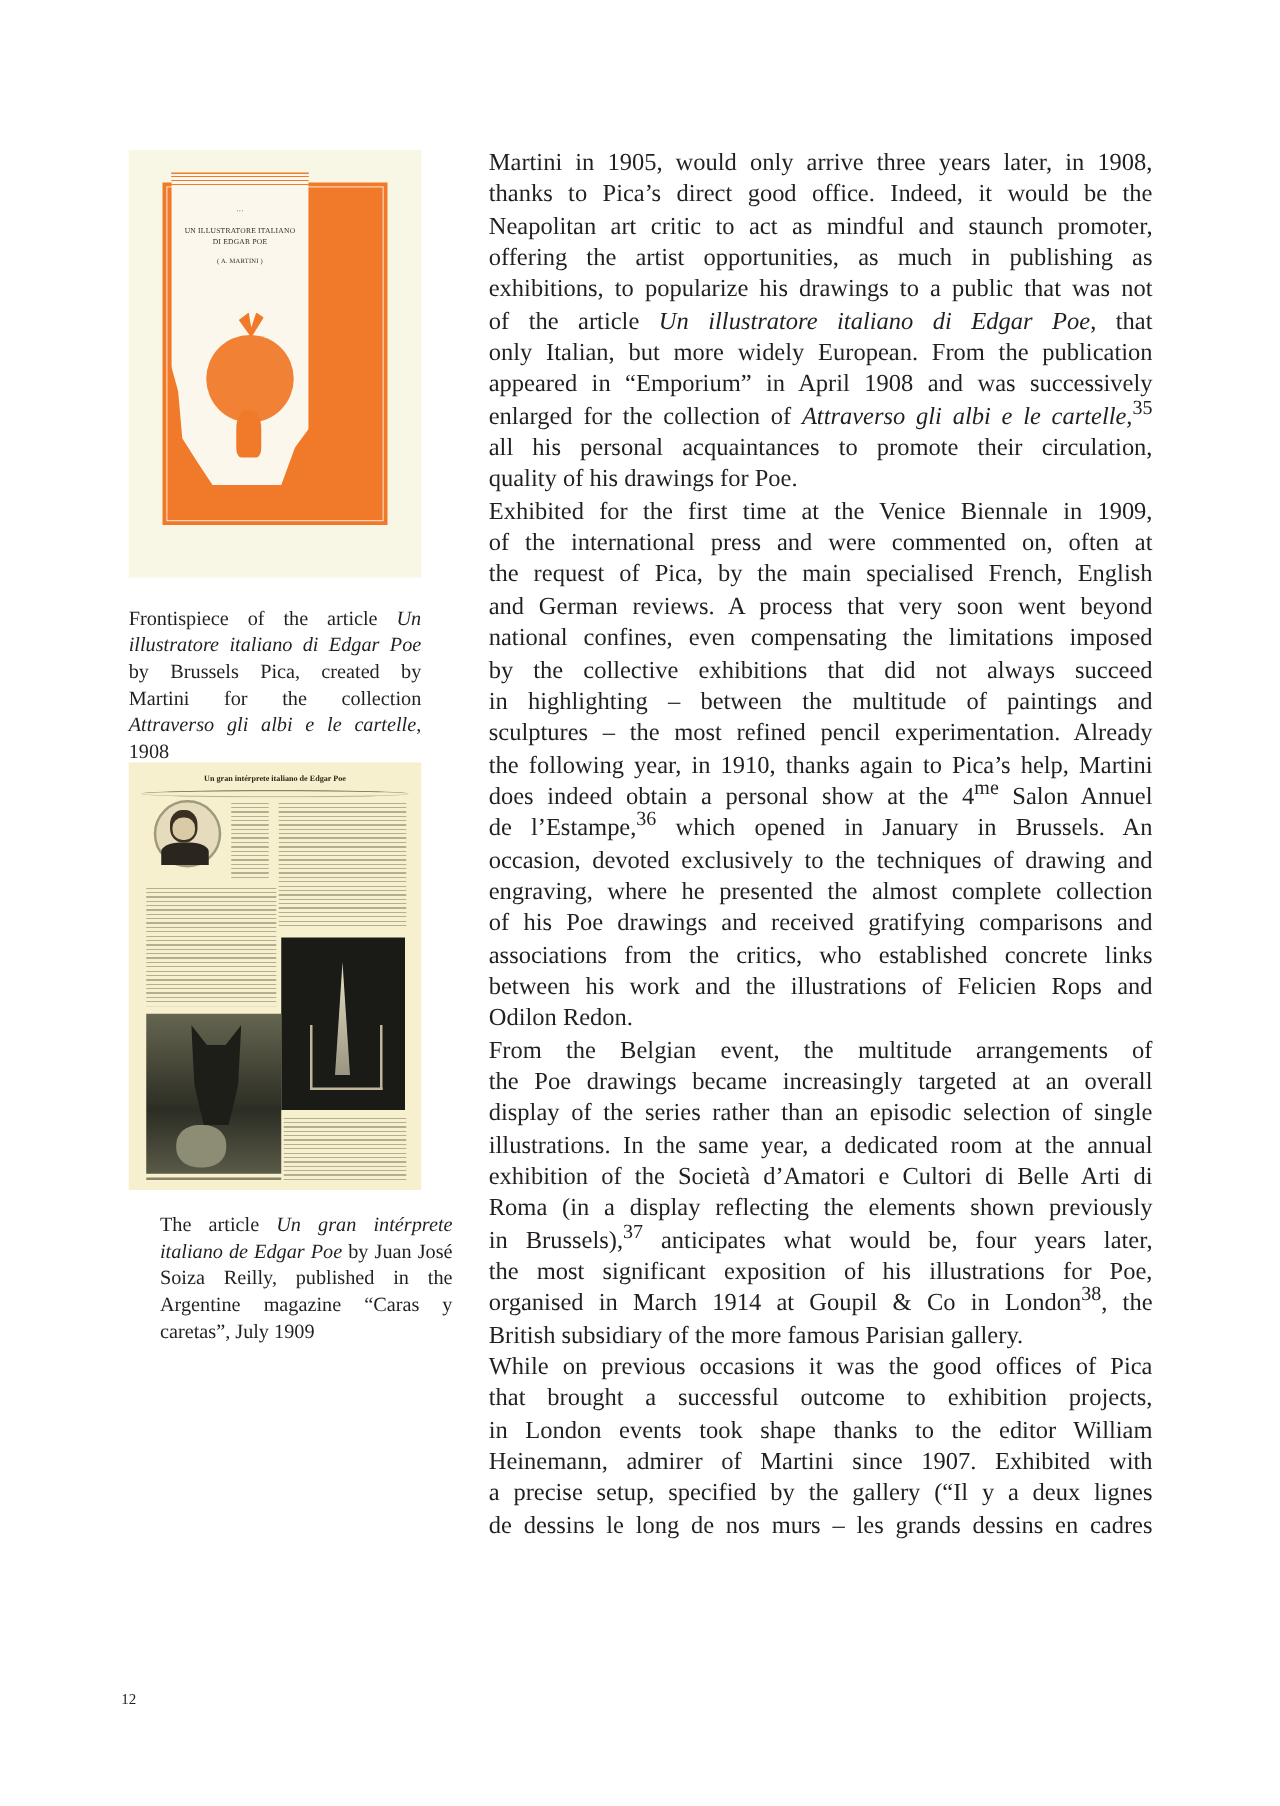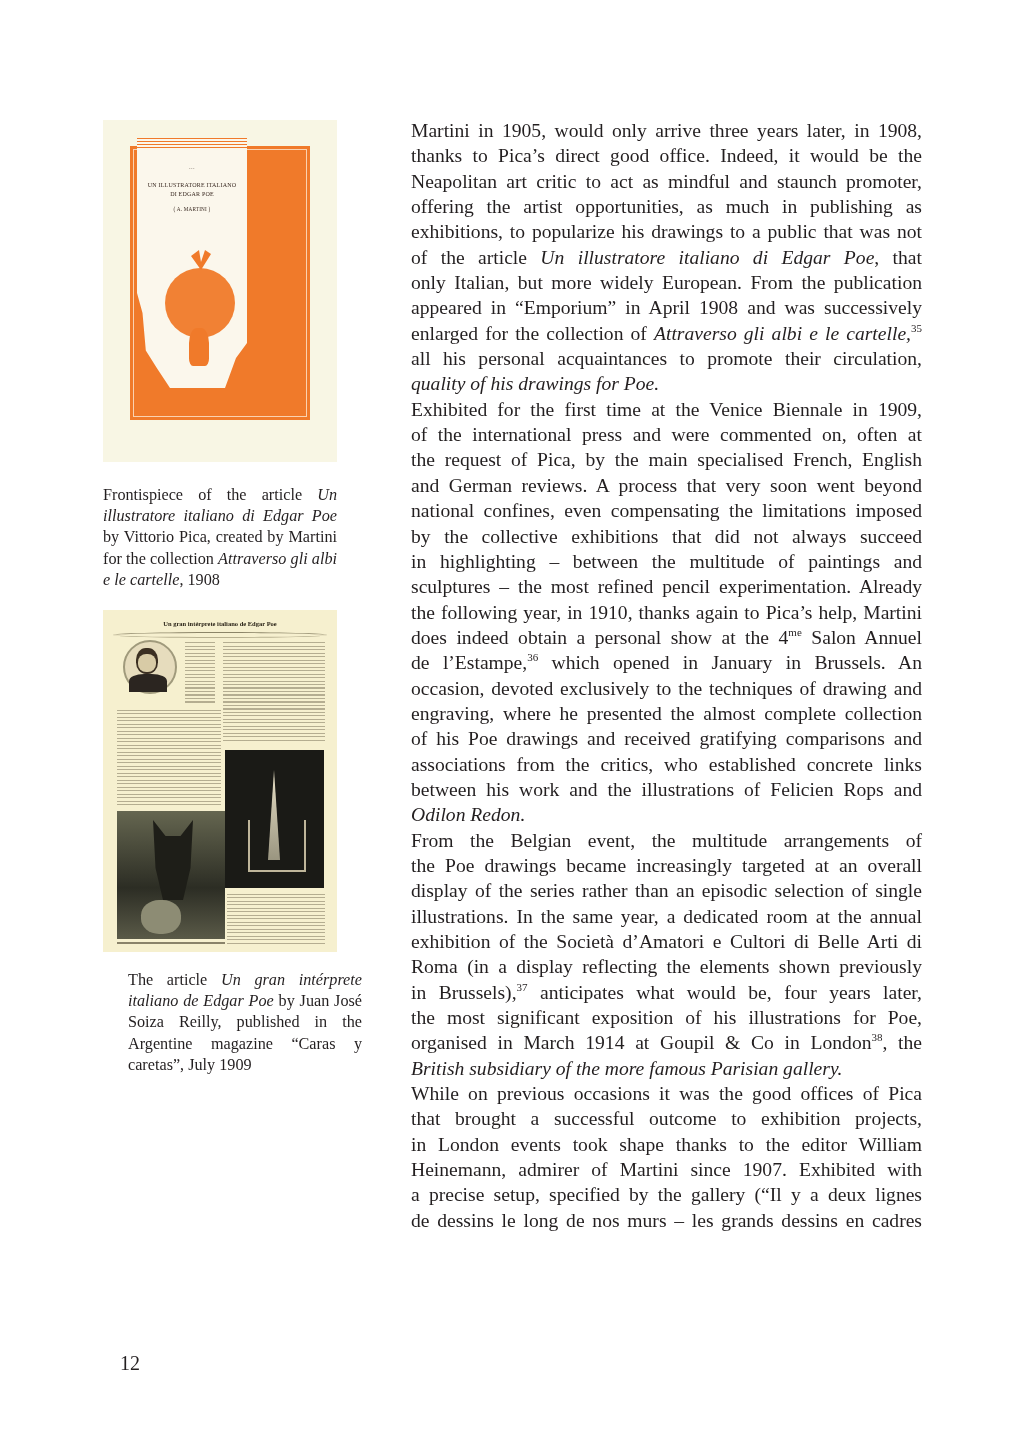--- a/index.html
+++ b/index.html
@@ -11,26 +11,26 @@
   #fig2 { left: 103px; top: 610px; width: 234px; height: 342px; background: #f6f0cf; }
 
   .caption { position: absolute; left: 103px; width: 234px; font-size: 16.2px; line-height: 21.2px;
              text-align: justify; text-align-last: left; hyphens: none; }
   #cap1 { top: 485px; }
   #cap2 { top: 970px; margin-left: 25px; }
   .caption i { font-style: italic; }
 
   .body-text { position: absolute; left: 391px; top: 118px; width: 531px;
                font-size: 19.6px; line-height: 25.35px; text-align: justify; }
-  .body-text .line { display: block; text-align: justify; text-align-last: justify; white-space: nowrap; height: 25.35px; margin-left: 20px; }
-  .body-text .line.last { text-align-last: left; font-style: italic; }
-  .body-text sup { font-size: 11px; line-height: 0; vertical-align: 8px; }
+  .body-text .line { display: block; text-align: justify; text-align-last: justify; white-space: nowrap; height: 25.35px; }
+  .body-text .line.last { text-align-last: left; }
+  .body-text sup { font-size: 16px; line-height: 0; vertical-align: 8px; }
   .body-text i { font-style: italic; }
 
-  .page-number { position: absolute; left: 120px; top: 1352px; font-size: 20px; }
+  .page-number { position: absolute; left: 97px; top: 1352px; font-size: 12px; }
 
   
   .f1-frame { position: absolute; left: 27px; top: 26px; width: 180px; height: 274px; background: #f07a2a; }
   .f1-inner-border { position: absolute; left: 3px; top: 3px; right: 3px; bottom: 3px; border: 1px solid #fbd2b0; }
   .f1-curtain { position: absolute; left: 34px; top: 18px; width: 110px; height: 250px; background: #fbf7ec;
                 clip-path: polygon(0% 0%, 100% 0%, 100% 82%, 90% 88%, 80% 100%, 30% 100%, 18% 92%, 8% 85%, 5% 70%, 0% 62%); }
   .f1-rod { position: absolute; left: 34px; top: 18px; width: 110px; height: 10px;
             background: repeating-linear-gradient(to bottom, #f07a2a 0 1px, transparent 1px 3px); }
   .f1-title { position: absolute; left: 34px; width: 110px; text-align: center; font-size: 5.2px; color: #3a2a22; letter-spacing: 0.2px; }
   .f1-bouquet { position: absolute; left: 62px; top: 148px; width: 70px; height: 70px; border-radius: 50%; background: #f07a2a; opacity: 0.95; }
@@ -65,21 +65,21 @@
   <div class="f1-rod"></div>
   <div class="f1-title" style="top:46px;">···</div>
   <div class="f1-title" style="top:62px;font-size:6px;">UN ILLUSTRATORE ITALIANO</div>
   <div class="f1-title" style="top:71px;font-size:6px;">DI EDGAR POE</div>
   <div class="f1-title" style="top:86px;">( A. MARTINI )</div>
   <div class="f1-butterfly"></div>
   <div class="f1-bouquet"></div>
   <div class="f1-vase"></div>
 </div>
 
-<div class="caption" id="cap1"><span>Frontispiece of the article </span><i>Un illustratore italiano di Edgar Poe</i><span> by Vittorio Pica, created by Martini for the collection </span><i>Attraverso gli albi e le cartelle</i><span>, 1908</span></div>
+<div class="caption" id="cap1"><span>Frontispiece of the article </span><i>Un illustratore italiano di Edgar Poe</i><span> by Brussels Pica, created by Martini for the collection </span><i>Attraverso gli albi e le cartelle</i><span>, 1908</span></div>
 
 <div class="fig" id="fig2">
   <div class="f2-heading">Un gran intérprete italiano de Edgar Poe</div>
   <div class="f2-scroll"></div>
   <div class="f2-portrait"></div>
   <div class="f2-head"></div>
   <div class="f2-face"></div>
   <div class="f2-body"></div>
   <div class="f2-col" style="left:82px;top:32px;width:30px;height:62px;"></div>
   <div class="f2-col" style="left:120px;top:32px;width:102px;height:100px;"></div>

